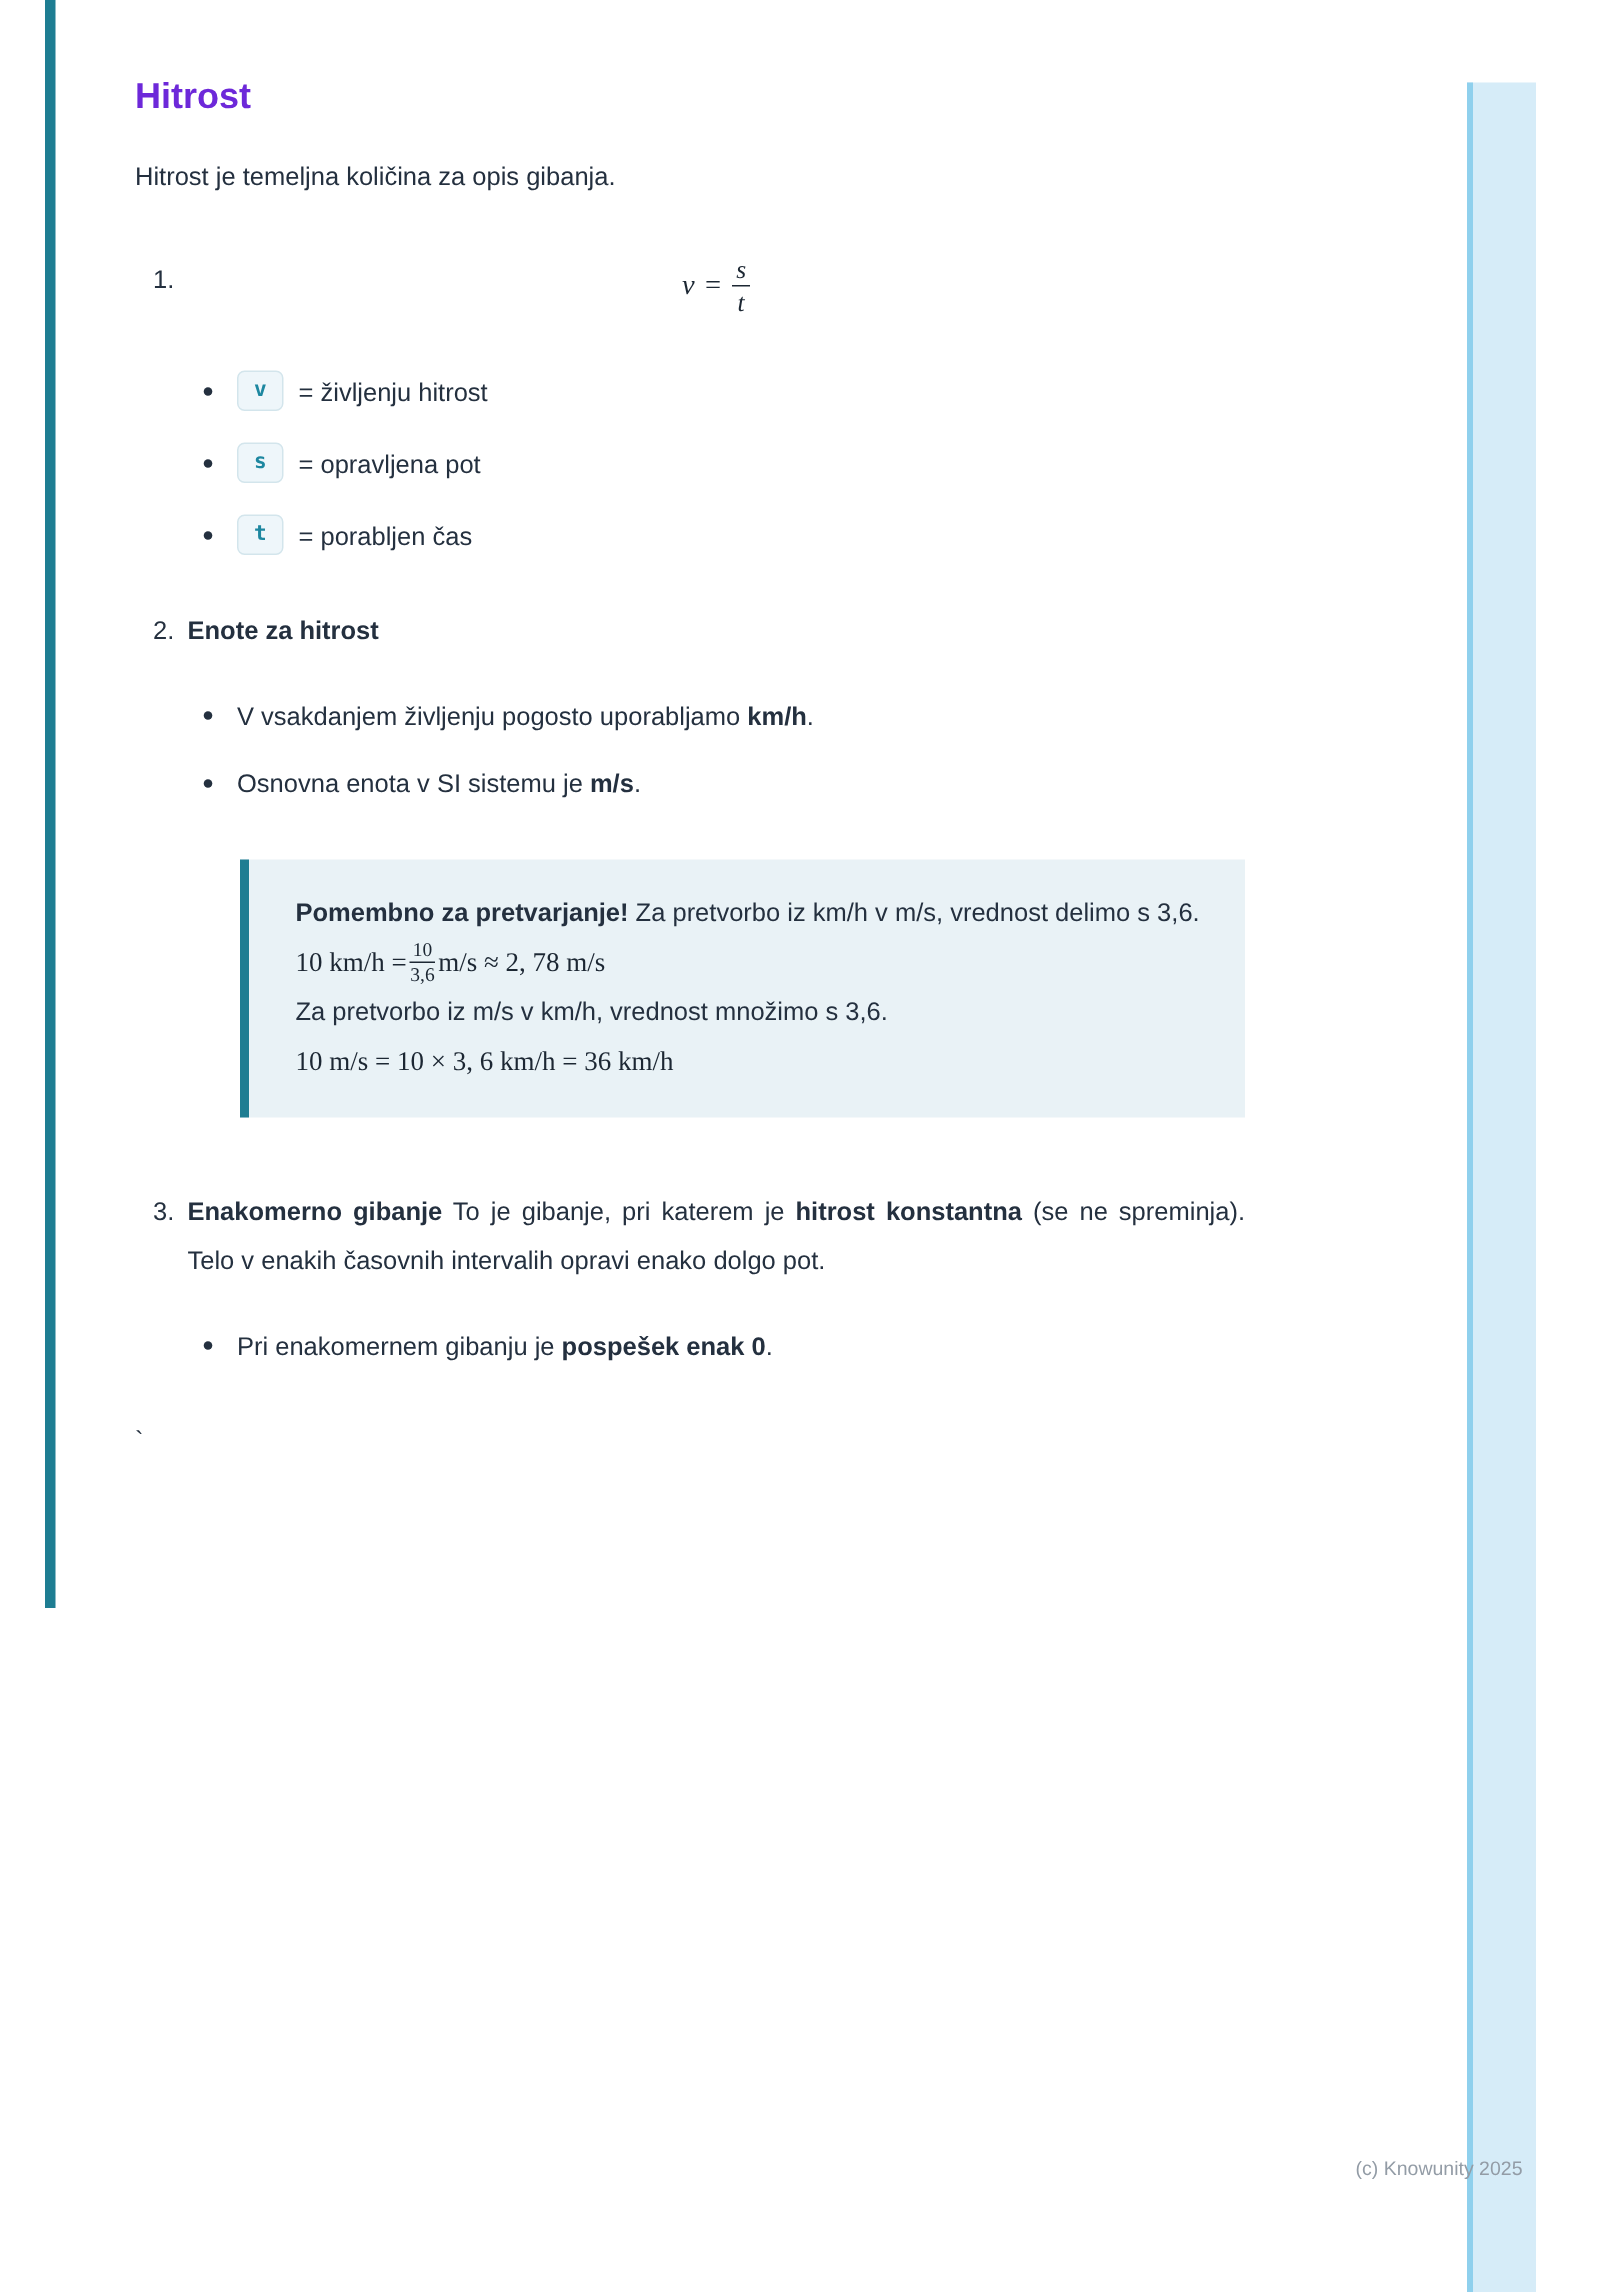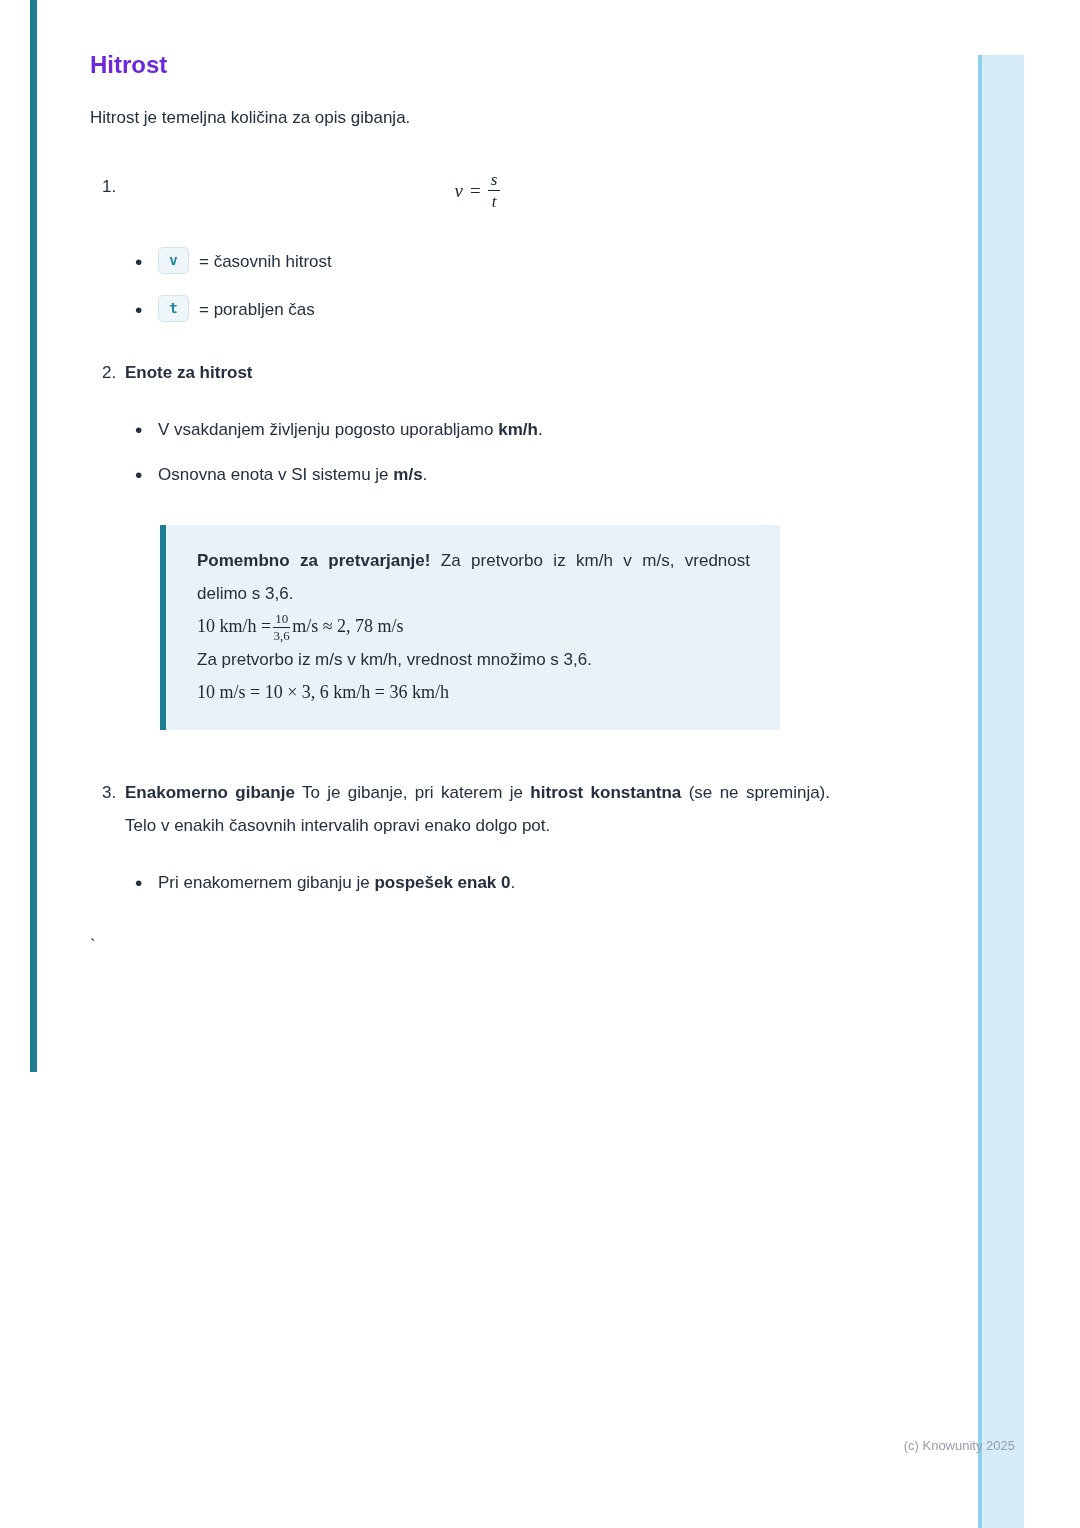--- a/index.html
+++ b/index.html
@@ -139,34 +139,34 @@
     font-weight: 700;
     color: #1d87a0;
     vertical-align: middle;
     position: relative;
     top: -2px;
   }
 
   .section-title { margin-top: 30px; }
 
   .callout {
-    width: 620px;
+    width: 670px;
     margin: 34px 0 12px 35px;
     background: #e9f2f6;
     border-left: 6px solid #1e7d92;
     padding: 19px 30px 21px 31px;
   }
   .callout p { margin: 0; }
   .math-line {
     font-family: "Liberation Serif", serif;
     font-size: 18px;
     color: #1c2733;
     line-height: 33px;
     display: flex;
-    align-items: flex-end;
+    align-items: center;
   }
   .math-line .frac {
     font-size: 13px;
     line-height: 14px;
     margin: 0 2px;
   }
   .math-line .frac .frac-num { border-bottom: 1px solid #1c2733; padding: 0 2px 1px 2px; }
 
   .item3 { margin-top: 46px; }
   .motion-bullet { margin-top: 14px; }
@@ -197,21 +197,24 @@
       <span class="math-var">v</span>
       <span class="math-eq">=</span>
       <span class="frac">
         <span class="frac-num math-var">s</span>
         <span class="frac-den math-var">t</span>
       </span>
     </div>
 
     <ul class="bullets var-list">
       <li>
-        <span class="code-badge">v</span><span>= časovnih hitrost</span>
+        <span class="code-badge">v</span><span>= življenju hitrost</span>
+      </li>
+      <li>
+        <span class="code-badge">s</span><span>= opravljena pot</span>
       </li>
       <li>
         <span class="code-badge">t</span><span>= porabljen čas</span>
       </li>
     </ul>
   </div>
 
   <div class="list-item section-title">
     <span class="list-num">2.</span>
     <p><b>Enote za hitrost</b></p>

